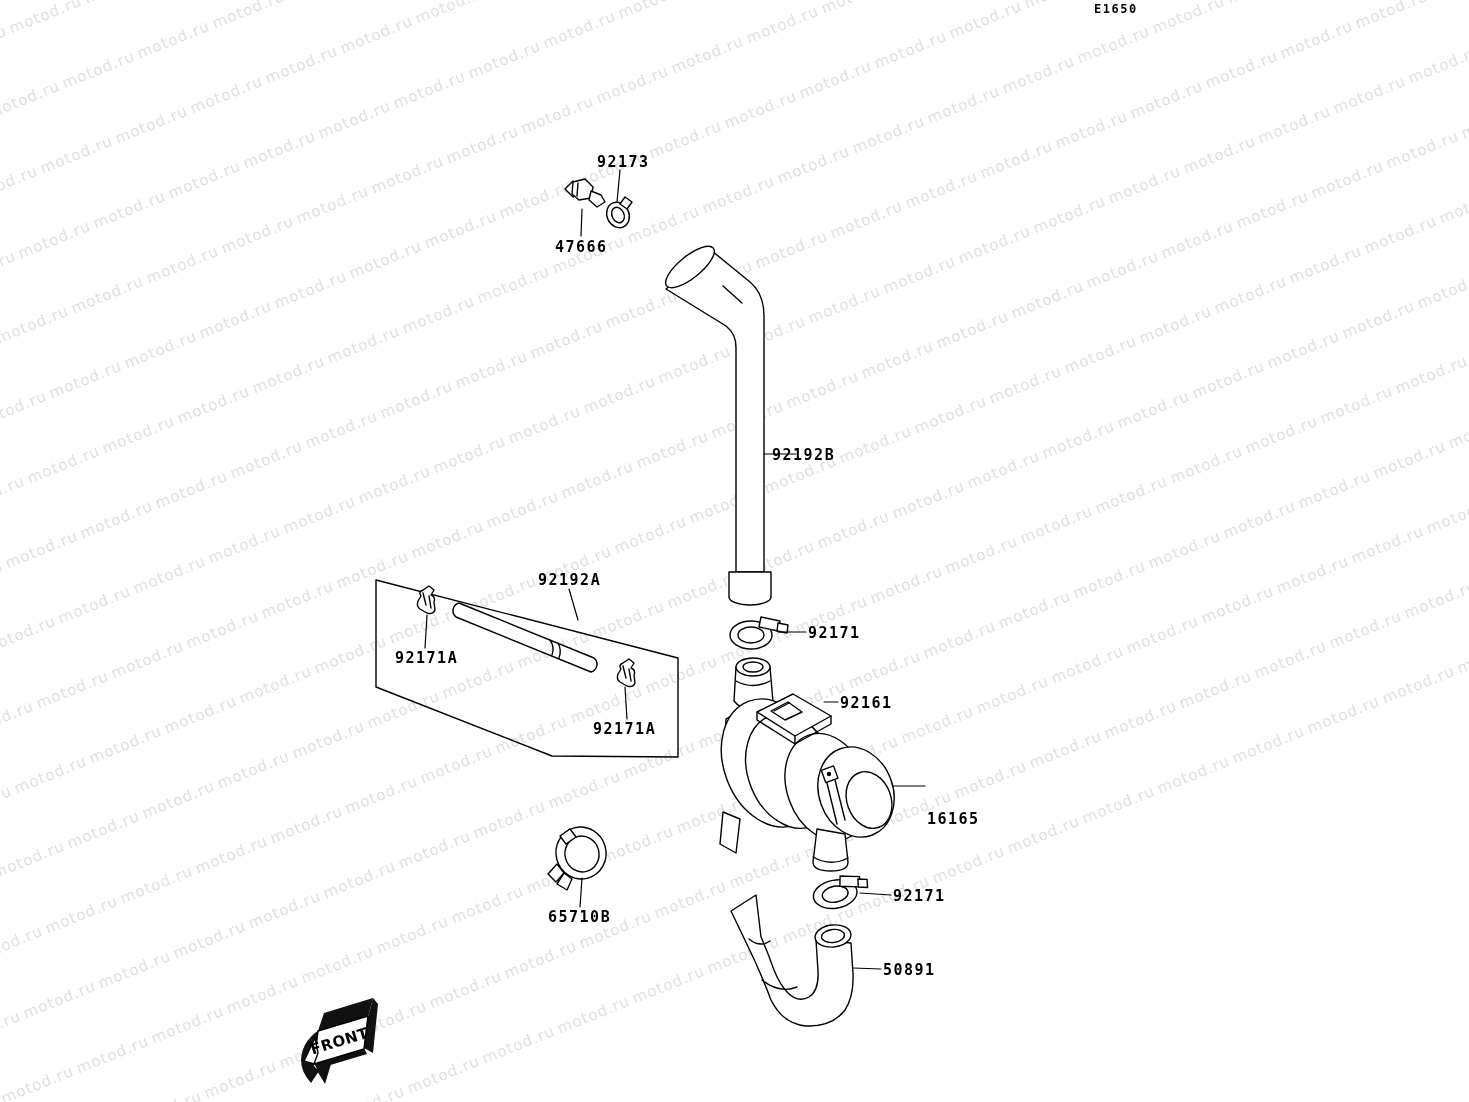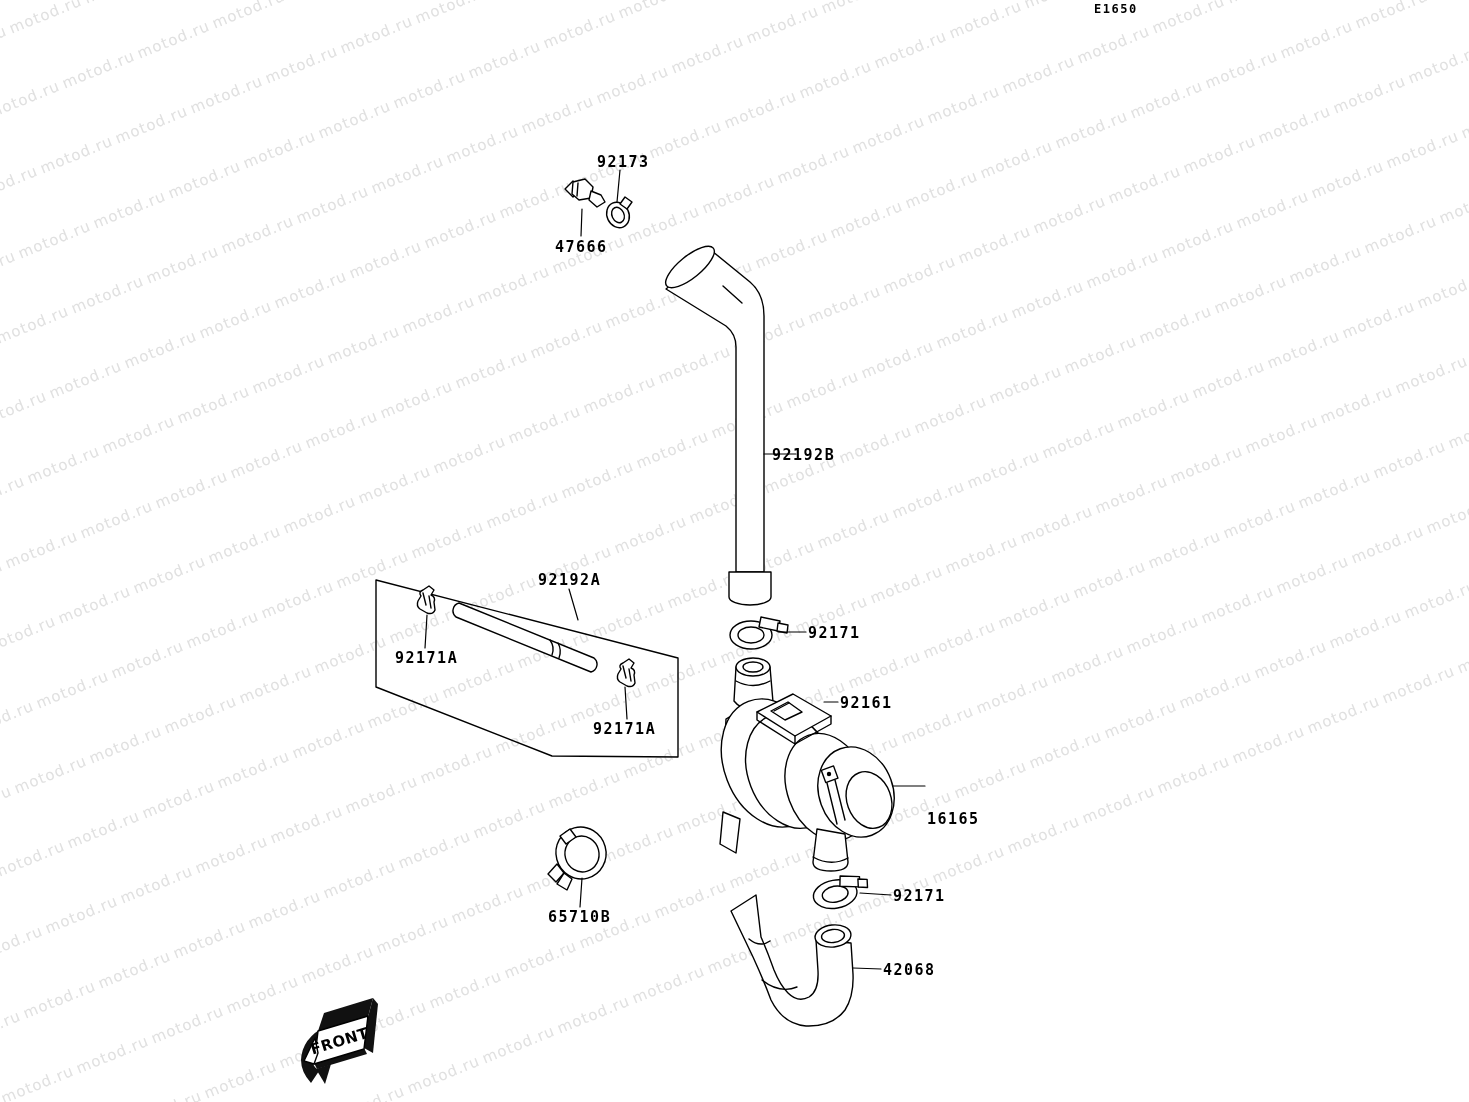--- a/index.html
+++ b/index.html
@@ -426,17 +426,17 @@
   <div class="part-label" style="left:597px;top:153px">92173</div>
   <div class="part-label" style="left:555px;top:238px">47666</div>
   <div class="part-label" style="left:772px;top:446px">92192B</div>
   <div class="part-label" style="left:538px;top:571px">92192A</div>
   <div class="part-label" style="left:395px;top:649px">92171A</div>
   <div class="part-label" style="left:593px;top:720px">92171A</div>
   <div class="part-label" style="left:808px;top:624px">92171</div>
   <div class="part-label" style="left:840px;top:694px">92161</div>
   <div class="part-label" style="left:927px;top:810px">16165</div>
   <div class="part-label" style="left:893px;top:887px">92171</div>
-  <div class="part-label" style="left:883px;top:961px">42068</div>
+  <div class="part-label" style="left:883px;top:961px">50891</div>
   <div class="part-label" style="left:548px;top:908px">65710B</div>
 
   <div id="page-code">E1650</div>
 </div>
 
 </body></html>

